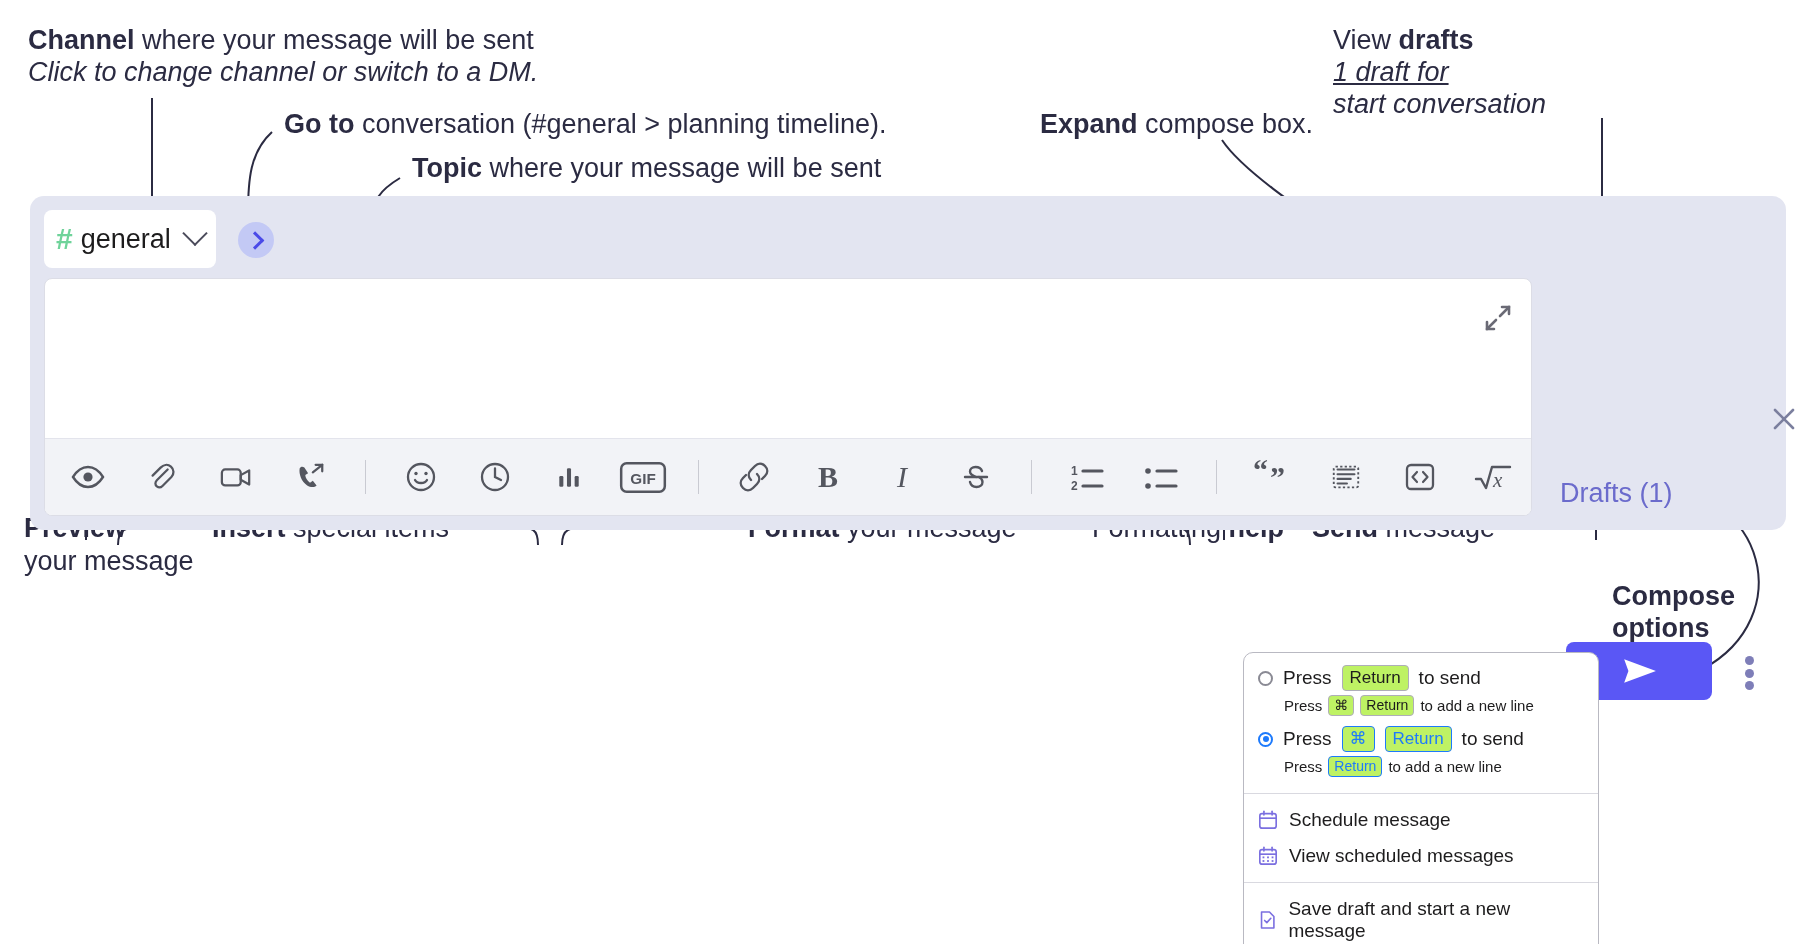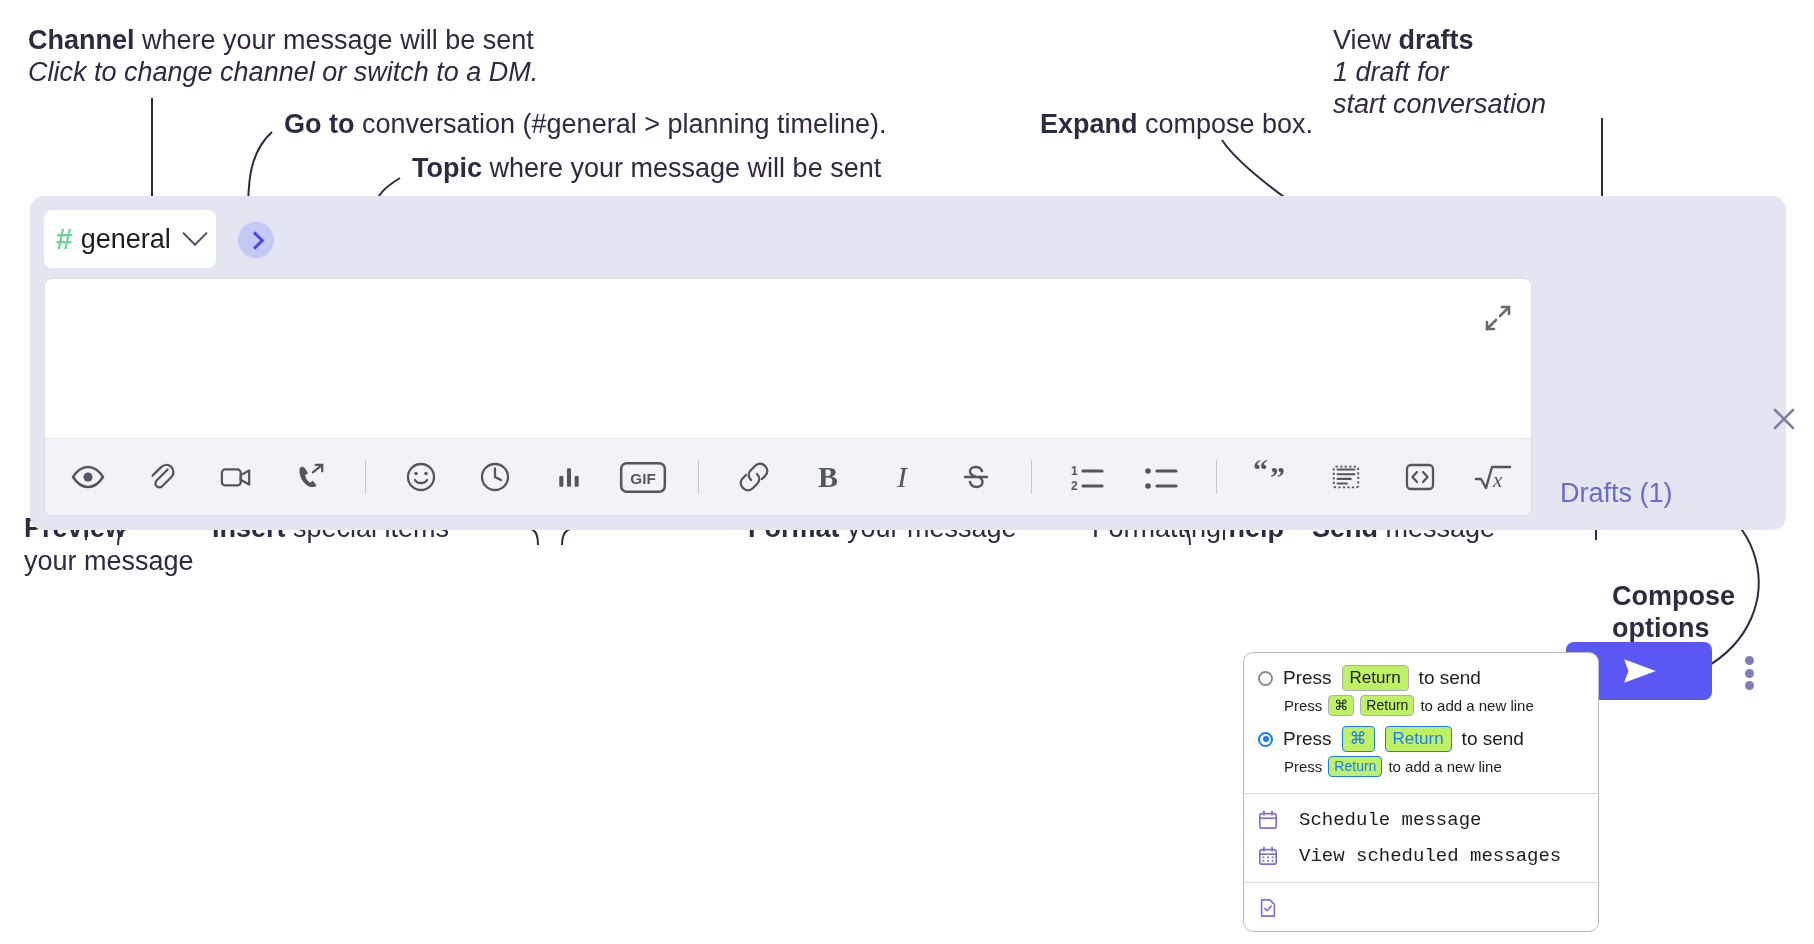--- a/index.html
+++ b/index.html
@@ -175,22 +175,22 @@
   }
   .key{
     border:1px solid #aeaeb8;border-radius:4px;
     padding:1px 7px;font-size:17px;line-height:22px;
     color:#1d1c1d;background:#bef264;display:inline-block;
   }
   .key.sm{font-size:14px;line-height:19px;padding:0px 5px;}
   .key.blue{border-color:#1d7afc;color:#1d7afc;}
   .menu-div{height:1px;background:#d9d9e0;margin:8px 0;}
   .menu-item{
-    display:flex;align-items:center;gap:21px;
-    padding:7px 14px;font-size:19px;color:#1d1c1d;font-family:Liberation Mono, monospace;
+    display:flex;align-items:center;gap:11px;
+    padding:7px 14px;font-size:19px;color:#1d1c1d;
   }
 
   
   svg.lines{position:absolute;left:0;top:0;width:1814px;height:944px;pointer-events:none;}
 </style>
 </head>
 <body>
 
 <div class="ann" style="left:28px;top:22px;">
   <b>Channel</b><span> where your message will be sent</span>
@@ -205,21 +205,21 @@
   <b>Topic</b><span> where your message will be sent</span>
 </div>
 
 <div class="ann" style="left:1040px;top:106px;">
   <b>Expand</b><span> compose box.</span>
 </div>
 
 <div class="ann" style="left:1333px;top:22px;">
   <span>View </span><b>drafts</b>
 </div>
-<div class="ann ann-it" style="left:1333px;top:54px;">1 draft for</div>
+<div class="ann ann-it" style="left:1333px;top:54px;text-decoration:underline;">1 draft for</div>
 <div class="ann ann-it" style="left:1333px;top:86px;">start conversation</div>
 
 <div class="ann" style="left:24px;top:510px;">
   <b>Preview</b>
 </div>
 <div class="ann" style="left:24px;top:543px;">your message</div>
 
 <div class="ann" style="left:212px;top:510px;">
   <b>Insert</b><span> special items</span>
 </div>
@@ -562,14 +562,15 @@
     <span>View scheduled messages</span>
   </div>
 
   <div class="menu-div"></div>
 
   <div class="menu-item" style="margin-bottom:6px;">
     <svg viewBox="0 0 22 22" width="20" height="20">
         <path d="M4,2 L13,2 L18,7 L18,20 L4,20 Z" fill="none" stroke="#7b6fe0" stroke-width="1.8" stroke-linejoin="round"></path>
         <polyline points="7.5,11.5 10,14 14.5,9" fill="none" stroke="#7b6fe0" stroke-width="1.8" stroke-linecap="round" stroke-linejoin="round"></polyline>
       </svg>
+    <span>Save draft and start a new message</span>
   </div>
 </div>
 
 </body></html>

